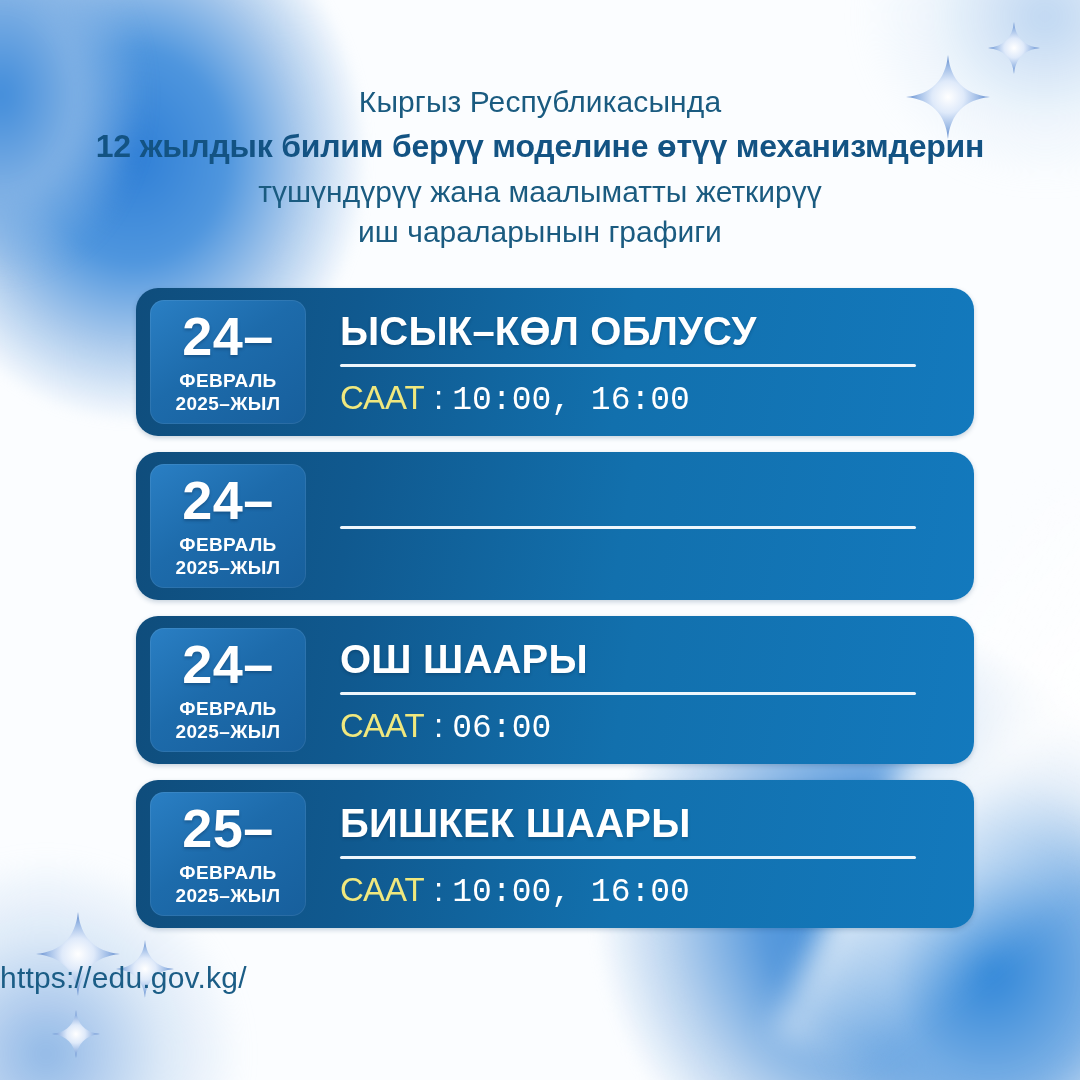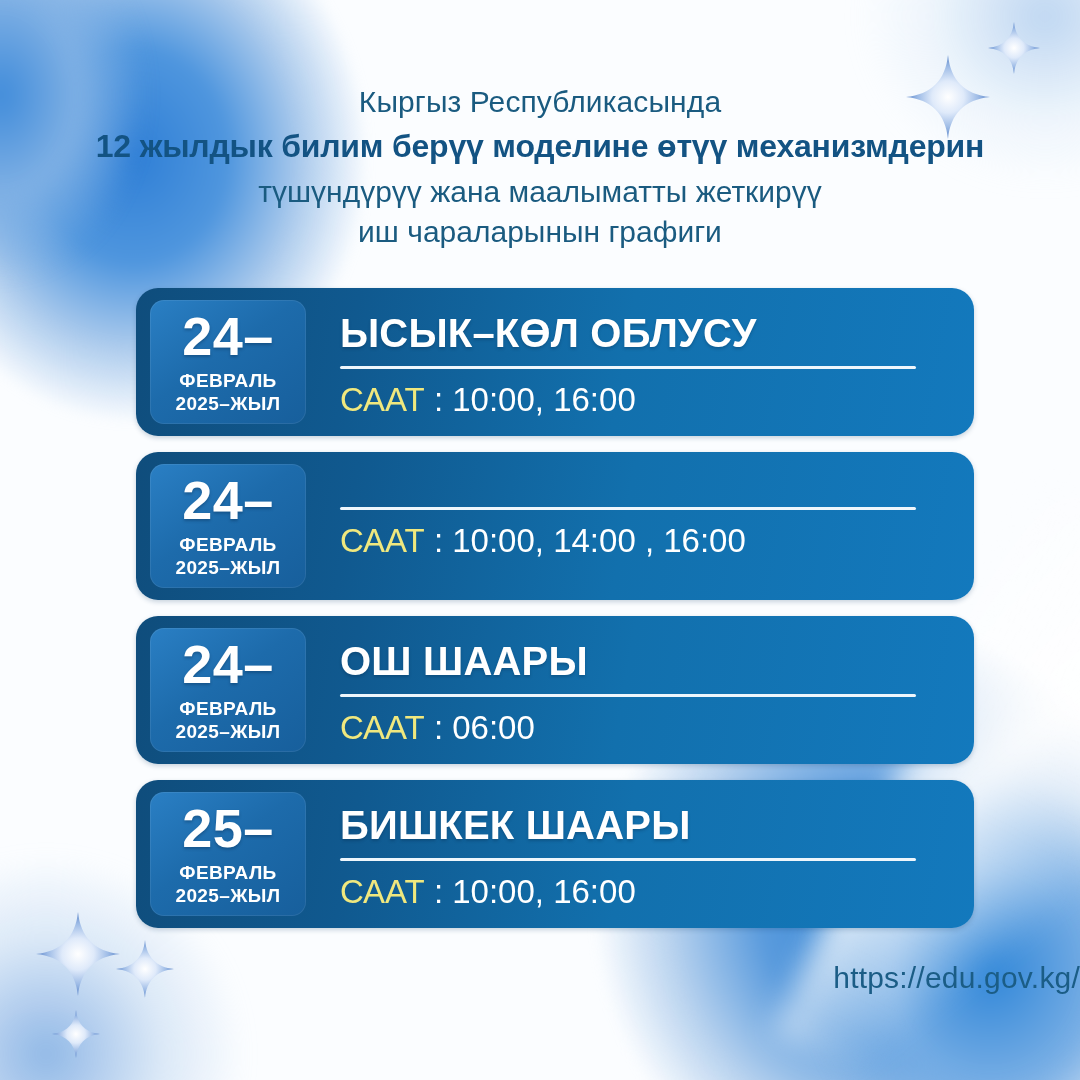--- a/index.html
+++ b/index.html
@@ -168,26 +168,26 @@
     margin:10px 0 12px 0;
     border-radius:2px;
   }
   .time-row{
     font-size:33px;line-height:38px;font-weight:400;
     color:#ffffff;
     white-space:nowrap;
   }
   .time-label{color:#f0e87e;}
   .time-colon{color:#ffffff;}
-  .time-values{color:#ffffff;}
+  .time-values{color:#ffffff;font-family:Liberation Mono, monospace;}
 
   
   .footer{
     position:absolute;left:0;right:0;top:958px;
-    text-align:right;
+    text-align:left;
   }
   .footer-url{
     font-size:30px;line-height:40px;font-weight:400;
     color:#1b5d86;letter-spacing:.2px;
   }
 </style>
 </head>
 <body>
 
 <div id="poster">
@@ -291,21 +291,20 @@
         </div>
       </div>
       <div class="card">
         <div class="date-badge">
           <div class="date-day">24–</div>
           <div class="date-month">ФЕВРАЛЬ</div>
           <div class="date-year">2025–ЖЫЛ</div>
         </div>
         <div class="card-body">
           <div class="divider"></div>
-          <div class="time-row"><span class="time-label">СААТ</span> <span class="time-colon">:</span> <span class="time-values">10:00, 14:00 , 16:00</span></div>
         </div>
       </div>
       <div class="card">
         <div class="date-badge">
           <div class="date-day">24–</div>
           <div class="date-month">ФЕВРАЛЬ</div>
           <div class="date-year">2025–ЖЫЛ</div>
         </div>
         <div class="card-body">
           <div class="region">ОШ ШААРЫ</div>

